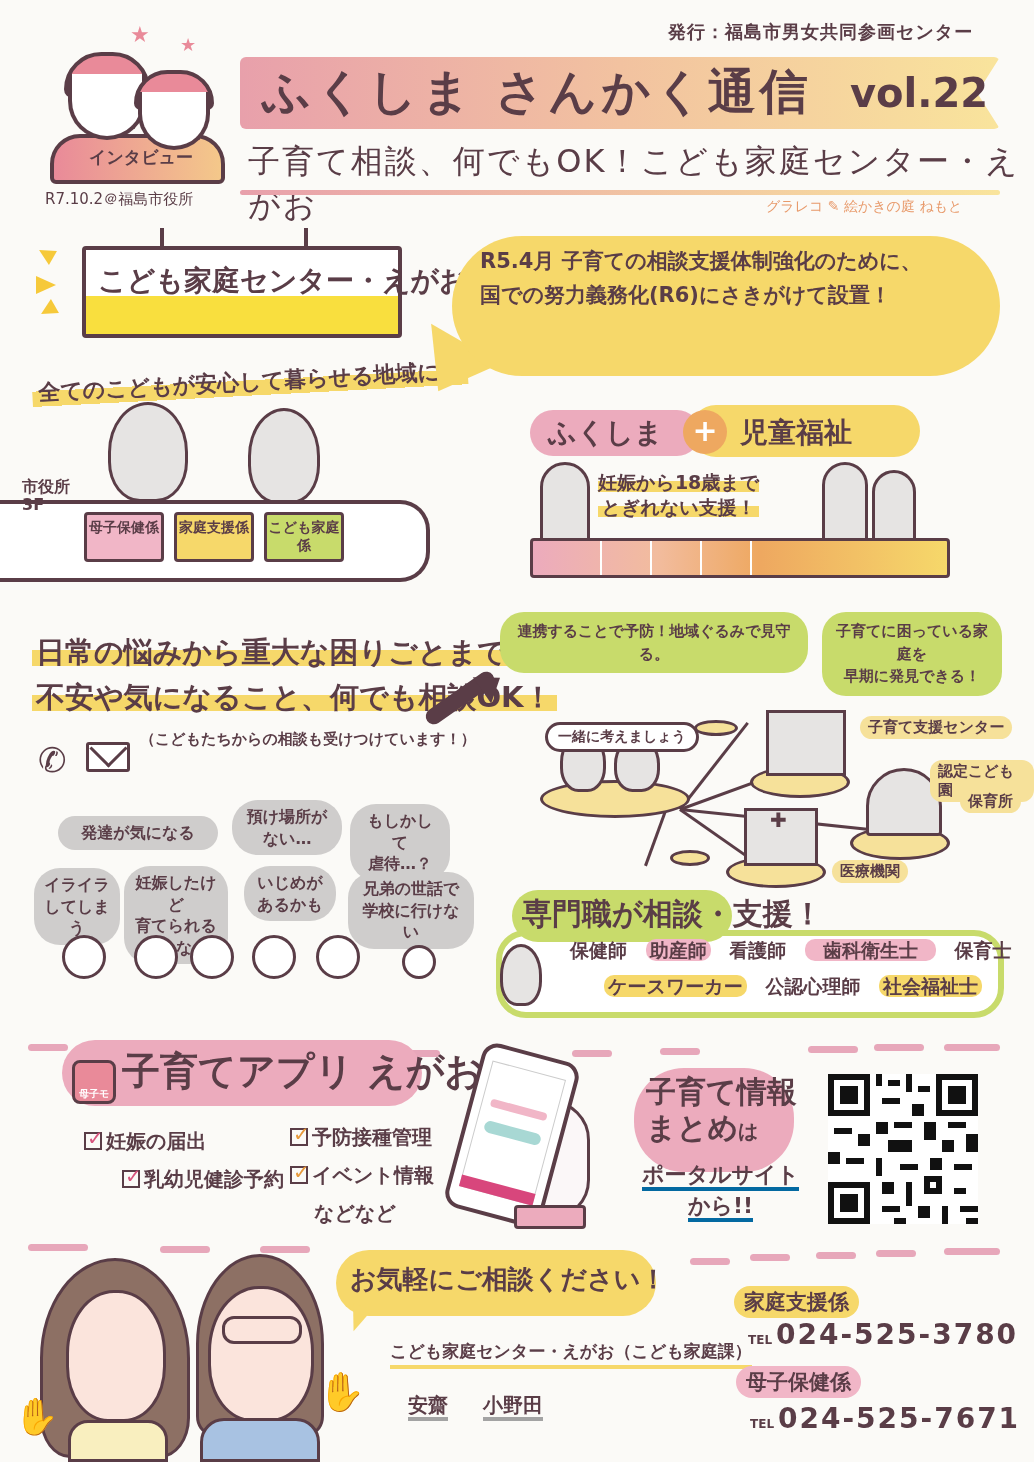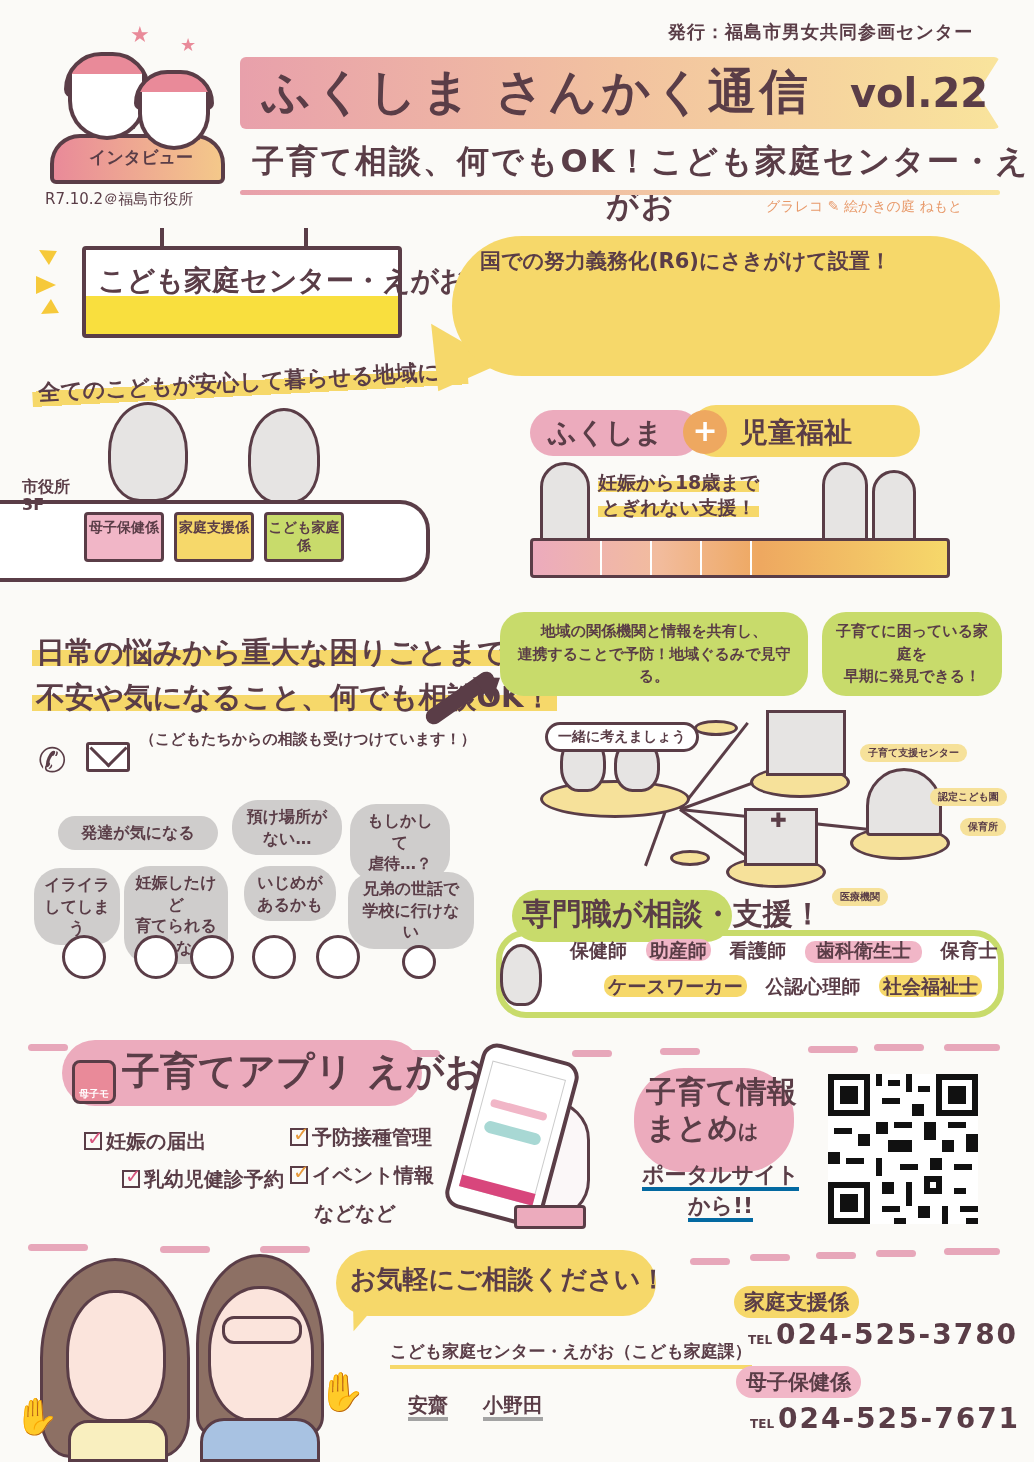--- a/index.html
+++ b/index.html
@@ -21,21 +21,21 @@
   .logo .label { left: 28px; top: 124px; width: 150px; font-size: 17px; font-weight: bold; text-align: center; }
   .logo .star { font-size: 22px; color:#e98a99; }
   .date-line { left: 45px; top: 190px; font-size: 15px; }
 
   .publisher { left: 668px; top: 20px; font-size: 18px; font-weight: bold; letter-spacing: 1px; }
   .title-banner { left: 240px; top: 57px; width: 760px; height: 72px; border-radius: 6px;
      background: linear-gradient(90deg,#e8a0ab 0%,#f2c2a0 50%,#f9e49c 100%);
      clip-path: polygon(0 0, 100% 0, 97% 50%, 100% 100%, 0 100%); }
   .title-text { left: 262px; top: 60px; font-size: 48px; font-weight: bold; letter-spacing: 4px; }
   .vol { left: 850px; top: 70px; font-size: 40px; font-weight: bold; }
-  .subtitle { left: 248px; top: 140px; font-size: 32px; font-weight: bold; letter-spacing: 2px; text-align: center; }
+  .subtitle { left: 248px; top: 140px; font-size: 32px; font-weight: normal; letter-spacing: 2px; }
   .subtitle-line { left: 240px; top: 190px; width: 760px; height: 5px; border-radius: 3px; background: linear-gradient(90deg,#e8a0ab,#f9e49c); }
   .credit { left: 766px; top: 198px; font-size: 14px; color: #e89a6b; }
 
   
   .sign { left: 82px; top: 246px; width: 320px; height: 92px; border: 4px solid #5a3d47; border-radius: 4px;
      background: linear-gradient(#fff 0%, #fff 55%, #f9df3e 55%, #f9df3e 100%); }
   .sign-text { left: 98px; top: 262px; font-size: 28px; font-weight: bold; }
   .sign-rod { width: 4px; height: 20px; background:#5a3d47; top: 228px; }
   .burst { width: 0; height: 0; border-style: solid; }
   .slogan { left: 32px; top: 365px; font-size: 22px; font-weight: bold; transform: rotate(-3deg); padding: 2px 6px; }
@@ -72,21 +72,21 @@
   .worry { background: #cfcdcc; border-radius: 26px; font-size: 16px; font-weight: bold; text-align: center; line-height: 1.35; padding: 6px 10px; }
   .face { width: 44px; height: 44px; border-radius: 50%; border: 3.5px solid #5a3d47; background: #fff; top: 935px; }
 
   .arrow { left: 420px; top: 690px; width: 80px; height: 16px; background:#5a3d47; transform: rotate(-35deg); border-radius: 8px; }
   .arrow-head { left: 480px; top: 668px; width:0; height:0; border-left: 22px solid #5a3d47; border-top: 16px solid transparent; border-bottom: 16px solid transparent; transform: rotate(-35deg); }
 
   
   .green-box { background: #c8db6b; border-radius: 24px; font-size: 15px; font-weight: bold; line-height: 1.5; text-align: center; padding: 8px 12px; }
   .node { background: #f6e19a; border: 3px solid #5a3d47; border-radius: 50%; }
   .net-line { height: 3px; background: #5a3d47; transform-origin: 0 50%; }
-  .tag { background: #f6e19a; border-radius: 12px; font-size: 10px; font-weight: bold; padding: 2px 8px; margin-top: 28px; }
+  .tag { background: #f6e19a; border-radius: 12px; font-size: 15px; font-weight: bold; padding: 2px 8px; }
   .talk { left: 545px; top: 722px; font-size: 14px; font-weight: bold; background:#fff; border: 3px solid #5a3d47; border-radius: 18px; padding: 3px 10px; }
   .building { background:#e6e4e3; border: 3px solid #5a3d47; }
 
   .pro-box { left: 496px; top: 930px; width: 508px; height: 88px; border: 6px solid #c8db6b; border-radius: 30px; background:#fff; }
   .pro-title-bg { left: 512px; top: 890px; width: 220px; height: 52px; background:#c8db6b; border-radius: 26px; }
   .pro-title { left: 522px; top: 894px; font-size: 30px; font-weight: bold; }
   .pro-row { font-size: 19px; font-weight: bold; }
   .pro-row span { margin-right: 8px; border-radius: 10px; padding: 0 4px; }
 
   
@@ -165,20 +165,21 @@
   <div>市役所</div>
   <div>3F</div>
 </div>
 <div class="abs dept-box ink" style="left:84px;width:80px;background:#f1b6c7;">母子保健係</div>
 <div class="abs dept-box ink" style="left:174px;width:80px;background:#f6d86a;">家庭支援係</div>
 <div class="abs dept-box ink" style="left:264px;width:80px;background:#c8db6b;">こども家庭係</div>
 
 <div class="abs bubble-y-tail"></div>
 <div class="abs bubble-y"></div>
 <div class="abs bubble-text ink">
+  <div>R5.4月 子育ての相談支援体制強化のために、</div>
   <div>国での努力義務化(R6)にさきがけて設置！</div>
 </div>
 
 <div class="abs pill-yellow"></div>
 <div class="abs pill-pink"></div>
 <div class="abs plus-circle">+</div>
 <div class="abs pill-label ink" style="left:548px;">ふくしま</div>
 <div class="abs pill-label ink" style="left:740px;">児童福祉</div>
 
 <div class="abs person" style="left:540px;top:462px;width:50px;height:110px;border-radius:25px;"></div>
@@ -220,21 +221,20 @@
 <div class="abs face" style="left:134px;"></div>
 <div class="abs face" style="left:190px;"></div>
 <div class="abs face" style="left:252px;"></div>
 <div class="abs face" style="left:316px;"></div>
 <div class="abs face" style="left:402px;top:945px;width:34px;height:34px;"></div>
 
 <div class="abs arrow"></div>
 <div class="abs arrow-head"></div>
 
 <div class="abs green-box ink" style="left:500px;top:612px;width:308px;">
-  <div>地域の関係機関と情報を共有し、</div>
   <div>連携することで予防！地域ぐるみで見守る。</div>
 </div>
 <div class="abs green-box ink" style="left:822px;top:612px;width:180px;">
   <div>子育てに困っている家庭を</div>
   <div>早期に発見できる！</div>
 </div>
 
 <div class="abs net-line" style="left:680px;top:808px;width:110px;transform:rotate(-52deg);"></div>
 <div class="abs net-line" style="left:680px;top:808px;width:110px;transform:rotate(-20deg);"></div>
 <div class="abs net-line" style="left:680px;top:808px;width:200px;transform:rotate(6deg);"></div>
@@ -264,21 +264,21 @@
 <div class="abs tag ink" style="left:832px;top:860px;">医療機関</div>
 
 <div class="abs pro-box"></div>
 <div class="abs pro-title-bg"></div>
 <div class="abs pro-title ink">専門職が相談・支援！</div>
 <div class="abs person" style="left:500px;top:944px;width:42px;height:62px;"></div>
 <div class="abs pro-row ink" style="left:566px;top:938px;">
   <span>保健師</span>
   <span class="hl-pink" style="padding:0 4px;">助産師</span>
   <span>看護師</span>
-  <span class="hl-pink" style="padding:0 11px;font-family:Liberation Mono, monospace;">歯科衛生士</span>
+  <span class="hl-pink" style="padding:0 18px;">歯科衛生士</span>
   <span>保育士</span>
 </div>
 <div class="abs pro-row ink" style="left:604px;top:974px;">
   <span class="hl-yellow-pill">ケースワーカー</span>
   <span>公認心理師</span>
   <span class="hl-yellow-pill">社会福祉士</span>
 </div>
 
 <div class="abs dash" style="left:28px;top:1044px;width:40px;"></div>
 <div class="abs dash" style="left:380px;top:1050px;width:60px;"></div>

